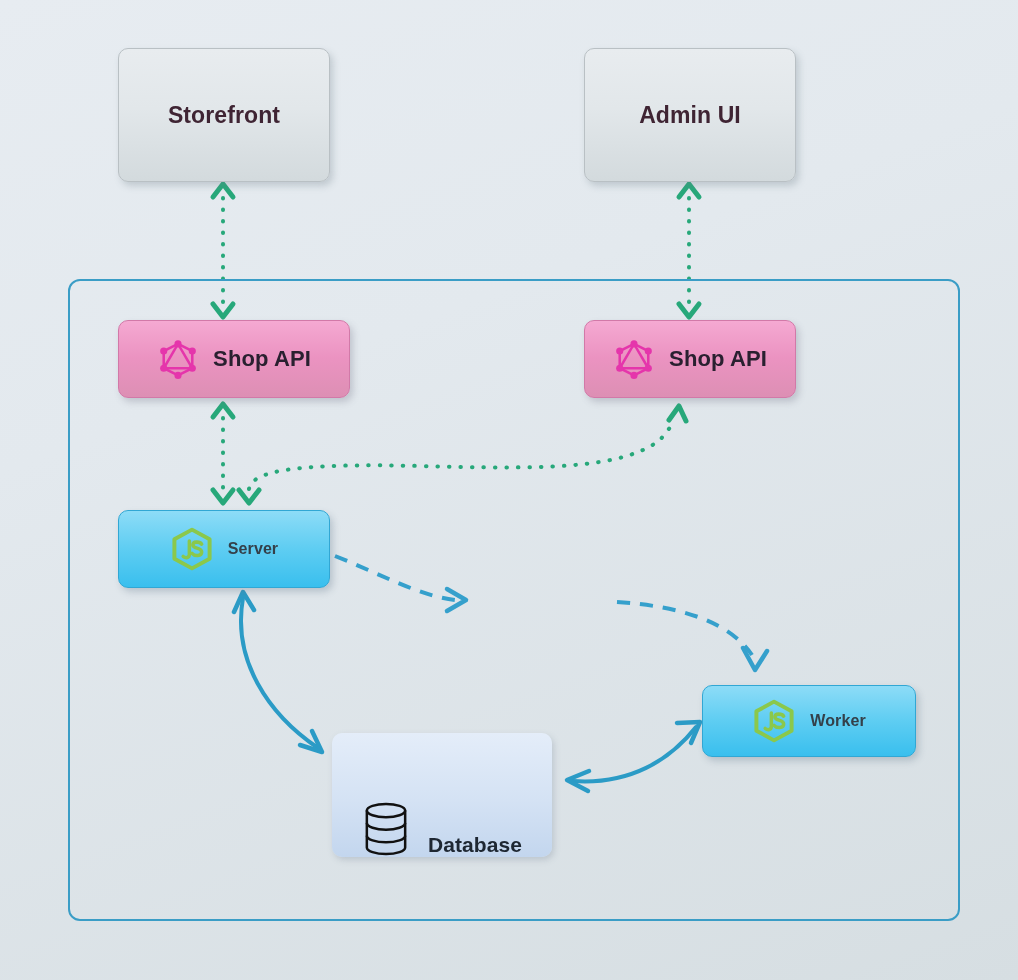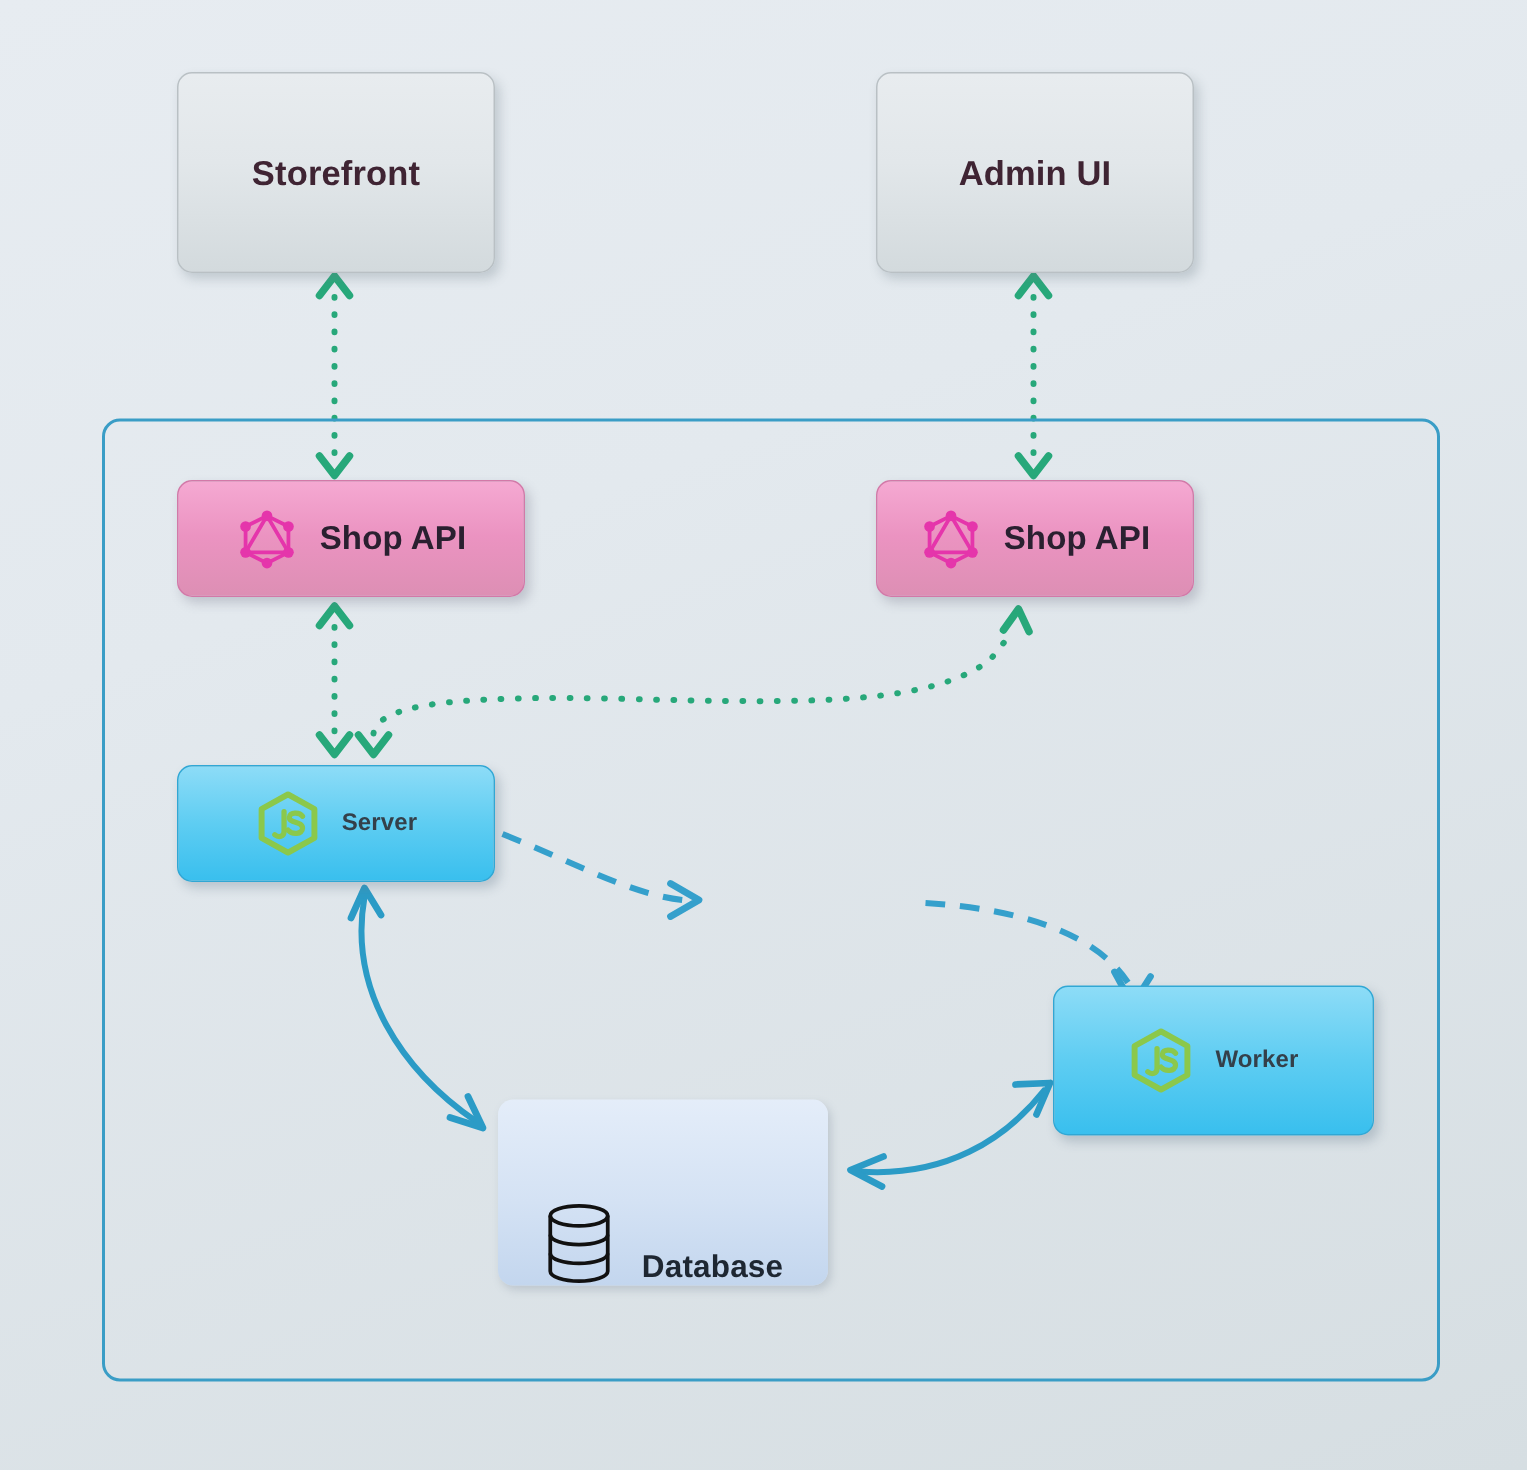--- a/index.html
+++ b/index.html
@@ -198,21 +198,21 @@
   <div class="node service" style="left:118px; top:510px; width:212px; height:78px;">
     <svg class="icon" width="44" height="44" viewBox="0 0 100 100">
       <path d="M50 6 L90 28 L90 72 L50 94 L10 72 L10 28 Z" fill="none" stroke="#8bc84b" stroke-width="9" stroke-linejoin="round"></path>
       <path d="M44 32 L44 62 C44 70 36 72 30 67" fill="none" stroke="#8bc84b" stroke-width="8" stroke-linecap="round" stroke-linejoin="round"></path>
       <path d="M72 39 C68 33 52 32 52 41 C52 50 72 46 72 57 C72 67 56 67 50 60" fill="none" stroke="#8bc84b" stroke-width="8" stroke-linecap="round" stroke-linejoin="round"></path>
     </svg>
     <span class="label">Server</span>
   </div>
 
 
-  <div class="node service" style="left:702px; top:657px; width:214px; height:100px;">
+  <div class="node service" style="left:702px; top:685px; width:214px; height:72px;">
     <svg class="icon" width="44" height="44" viewBox="0 0 100 100">
       <path d="M50 6 L90 28 L90 72 L50 94 L10 72 L10 28 Z" fill="none" stroke="#8bc84b" stroke-width="9" stroke-linejoin="round"></path>
       <path d="M44 32 L44 62 C44 70 36 72 30 67" fill="none" stroke="#8bc84b" stroke-width="8" stroke-linecap="round" stroke-linejoin="round"></path>
       <path d="M72 39 C68 33 52 32 52 41 C52 50 72 46 72 57 C72 67 56 67 50 60" fill="none" stroke="#8bc84b" stroke-width="8" stroke-linecap="round" stroke-linejoin="round"></path>
     </svg>
     <span class="label">Worker</span>
   </div>
 
   <div class="node plain node-db" style="left:332px; top:733px; width:220px; height:124px;align-items:flex-end;">
     <svg class="icon" width="48" height="56" viewBox="0 0 64 76">

